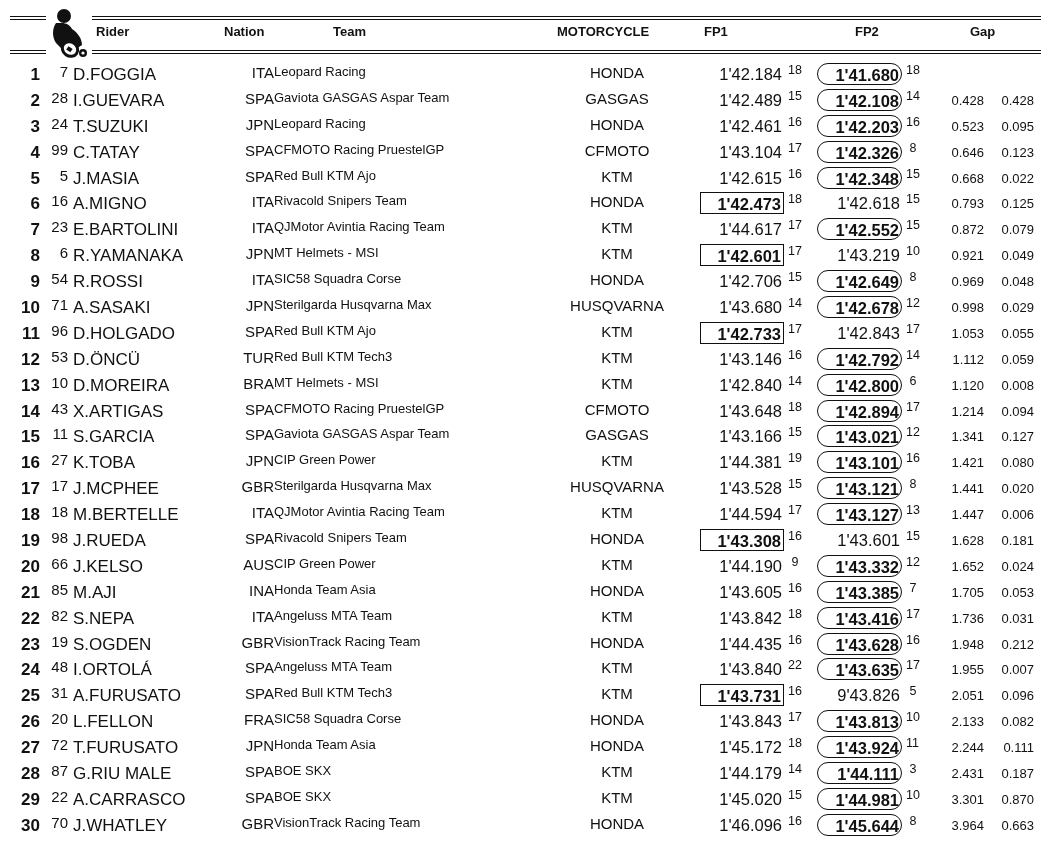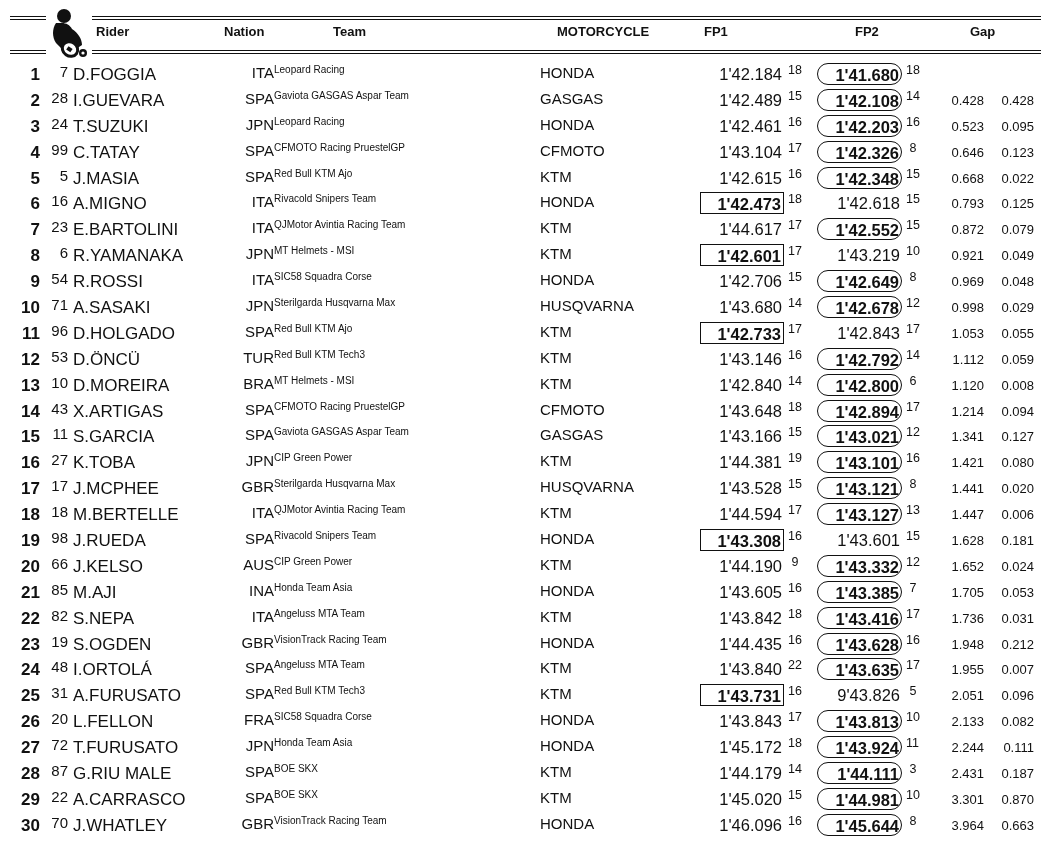--- a/index.html
+++ b/index.html
@@ -24,22 +24,22 @@
     .h-fp2 { left: 855px; }
     .h-gap { left: 970px; }
 
     #rows { position: absolute; left: 0; top: 61px; width: 1051px; }
     .row { position: relative; height: 25.9px; }
     .row > * { position: absolute; top: 3px; white-space: nowrap; }
     .pos { left: 0; width: 40px; text-align: right; font-weight: bold; font-size: 17px; top: 4px; }
     .num { left: 44px; width: 24px; text-align: right; font-size: 15px; top: 2px; }
     .name { left: 73px; font-weight: normal; font-size: 17px; top: 4px; }
     .nation { left: 212px; width: 62px; text-align: right; font-size: 15px; }
-    .team { left: 274px; font-size: 10px; }
-    .moto { left: 540px; width: 154px; text-align: left; font-size: 15px; }
+    .team { left: 274px; font-size: 13px; }
+    .moto { left: 540px; width: 154px; text-align: center; font-size: 15px; }
     .fp1 { left: 700px; width: 84px; text-align: right; font-size: 16.5px; padding-right: 2px; box-sizing: border-box; top: 2px; height: 22px; line-height: 22px; }
     .fp1l { left: 788px; width: 22px; text-align: left; font-size: 12.5px; top: 2px; }
     .fp2 { left: 817px; width: 85px; text-align: right; font-size: 16.5px; padding-right: 2px; box-sizing: border-box; top: 2px; height: 22px; line-height: 22px; border-radius: 11px; }
     .fp2l { left: 906px; width: 22px; text-align: left; font-size: 12.5px; top: 2px; }
     .gap1 { left: 930px; width: 54px; text-align: right; font-size: 13px; top: 6px; }
     .gap2 { left: 990px; width: 44px; text-align: right; font-size: 13px; top: 6px; }
     .best { border: 1px solid #111; font-weight: bold; }
     .fp1l.center, .fp2l.center { text-align: center; width: 14px; }
   </style>
 </head>

